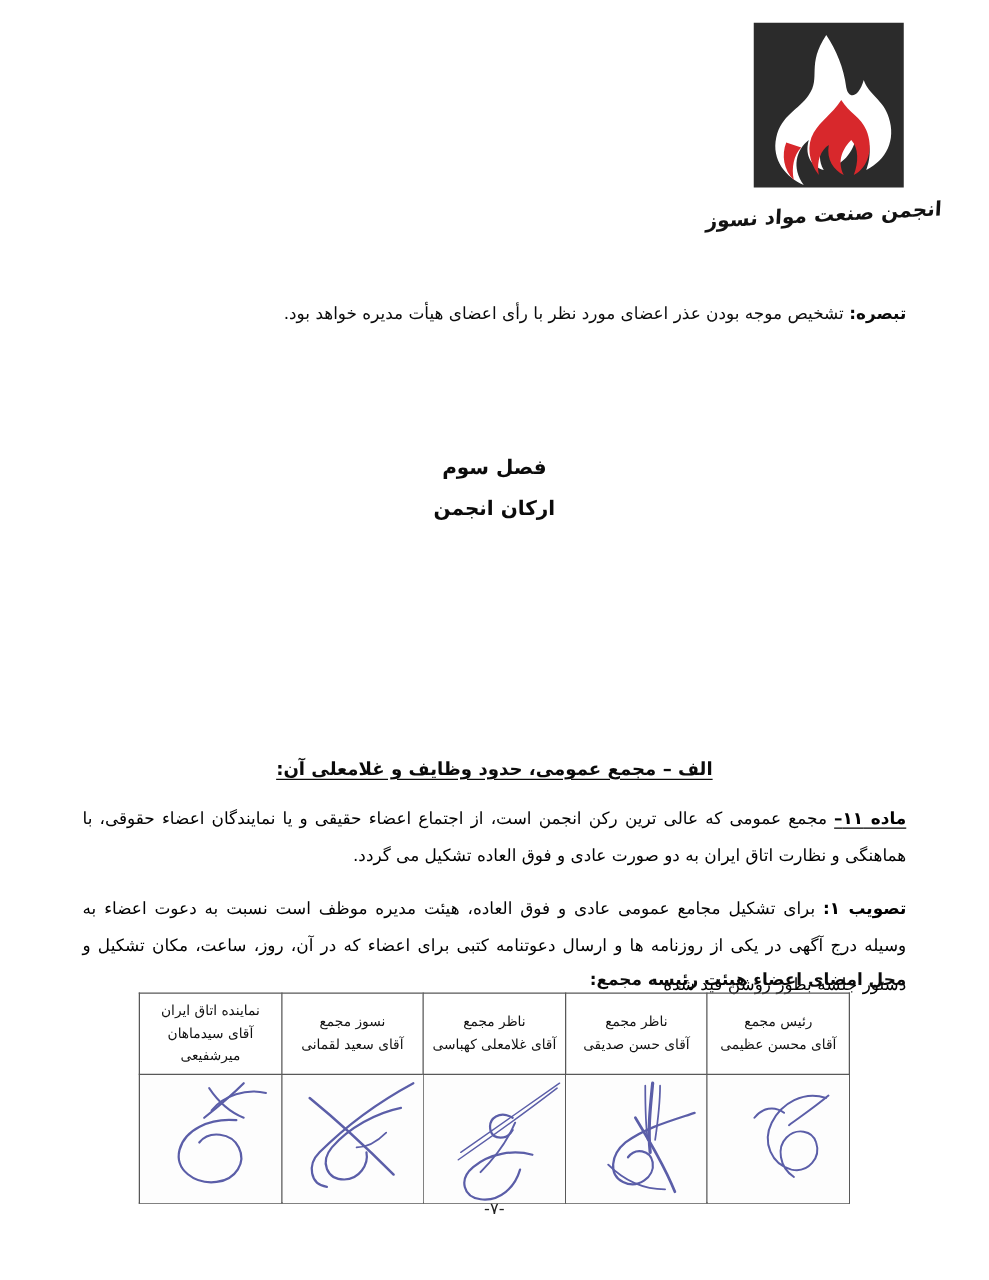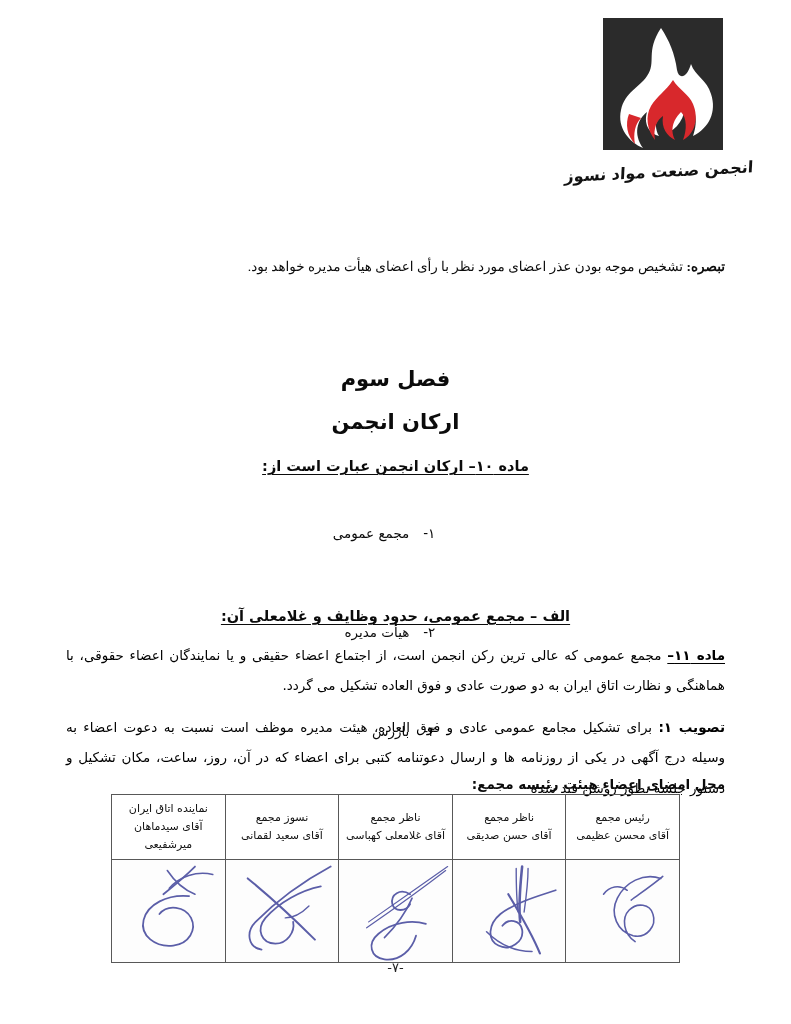--- a/index.html
+++ b/index.html
@@ -60,36 +60,35 @@
     font-size: 13.5px;
     line-height: 2.25;
     margin: 0 0 2px 0;
     text-align: justify;
     text-justify: inter-word;
   }
   .para .lead {
     font-weight: 700;
   }
   .para.note {
-    margin-top: 24px;
+    margin-top: 8px;
     text-align: right;
-    font-family: Liberation Serif, serif;
   }
 
   
   .chapter {
     position: absolute;
     top: 358px;
     left: 0;
     right: 0;
     text-align: center;
     direction: rtl;
   }
   .chapter-line {
-    font-size: 21px;
+    font-size: 16px;
     font-weight: 700;
     color: #0b0b0b;
     line-height: 2.05;
   }
 
   
   .sec-article10 {
     position: absolute;
     top: 458px;
     right: 66px;
@@ -231,34 +230,20 @@
       <span class="lead">تبصره:</span>
       <span>تشخیص موجه بودن عذر اعضای مورد نظر با رأی اعضای هیأت مدیره خواهد بود.</span>
     </p>
   </div>
 
   <div class="chapter">
     <div class="chapter-line">فصل سوم</div>
     <div class="chapter-line">ارکان انجمن</div>
   </div>
 
-  <div class="sec-article10">
-    <p class="heading-ul">ماده ۱۰– ارکان انجمن عبارت است از:</p>
-    <ul class="numbered">
-      <li>
-        <span class="num-idx">۱-</span><span class="num-txt">مجمع عمومی</span>
-      </li>
-      <li>
-        <span class="num-idx">۲-</span><span class="num-txt">هیأت مدیره</span>
-      </li>
-      <li>
-        <span class="num-idx">۳-</span><span class="num-txt">بازرس</span>
-      </li>
-    </ul>
-  </div>
 
   <div class="sec-alef">
     <p class="heading-ul center-right">الف – مجمع عمومی، حدود وظایف و غلامعلی آن:</p>
   </div>
 
   <div class="sec-article11">
     <p class="para">
       <span class="u-bold">ماده ۱۱–</span>
       <span>مجمع عمومی که عالی ترین رکن انجمن است، از اجتماع اعضاء حقیقی و یا نمایندگان اعضاء حقوقی، با هماهنگی و نظارت اتاق ایران به دو صورت عادی و فوق العاده تشکیل می گردد.</span>
     </p>

